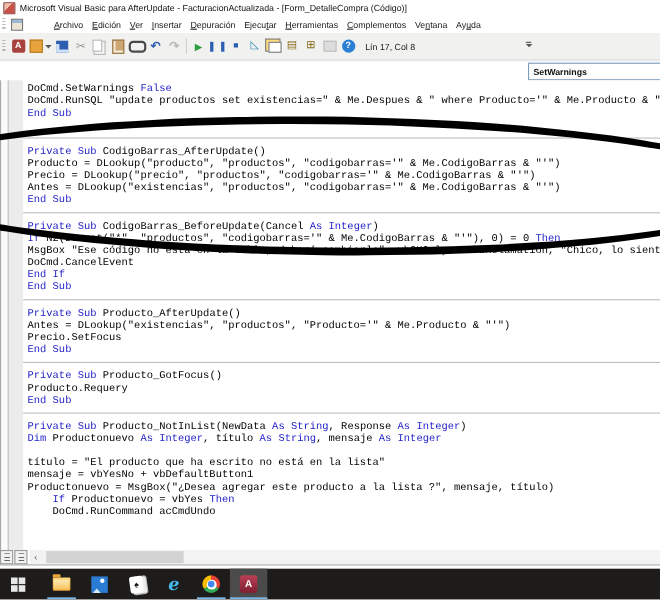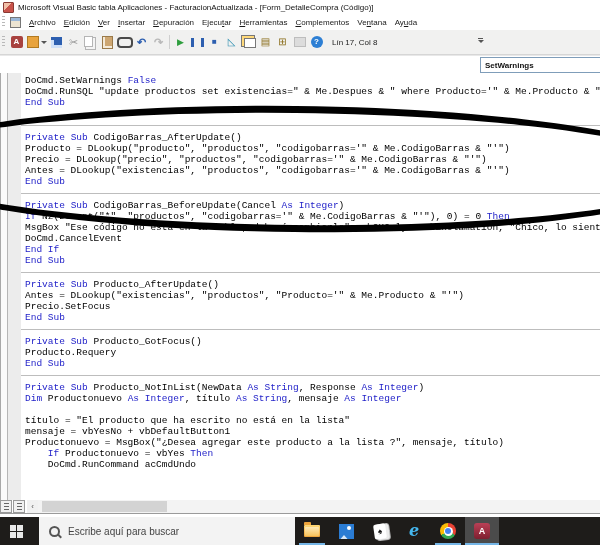--- a/index.html
+++ b/index.html
@@ -94,27 +94,27 @@
   
   .annotation-ellipse{position:absolute;left:-115px;top:106px;width:806px;height:112px;border:7px solid #000;border-radius:50%;transform:rotate(0.65deg);pointer-events:none;z-index:6;}
 </style>
 </head>
 <body>
 
 <div class="screen">
 
   <div class="titlebar">
     <div class="app-icon"></div>
-    <div class="title-text">Microsoft Visual Basic tabla Aplicaciones - FacturacionActualizada - [Form_DetalleCompra (Código)]</div>
+    <div class="title-text">Microsoft Visual Basic para AfterUpdate - FacturacionActualizada - [Form_DetalleCompra (Código)]</div>
   </div>
 
   <div class="menubar">
     <div class="grip"></div>
     <div class="child-icon"></div>
-    <div id="menu-items" style="display:flex;">
+    <div id="menu-items" style="display:flex;margin-left:20px;">
         <div class="menu-item"><u>A</u>rchivo</div>
         <div class="menu-item"><u>E</u>dición</div>
         <div class="menu-item"><u>V</u>er</div>
         <div class="menu-item"><u>I</u>nsertar</div>
         <div class="menu-item"><u>D</u>epuración</div>
         <div class="menu-item">Ejecu<u>t</u>ar</div>
         <div class="menu-item"><u>H</u>erramientas</div>
         <div class="menu-item"><u>C</u>omplementos</div>
         <div class="menu-item">Ve<u>n</u>tana</div>
         <div class="menu-item">Ay<u>u</u>da</div>
@@ -210,24 +210,20 @@
     <div class="hs-arrow">‹</div>
     <div class="hs-track">
       <div class="hs-thumb"></div>
     </div>
   </div>
 
   <div class="taskbar">
     <div class="start-btn">
       <div class="win-logo"></div>
     </div>
-    <div class="search-box">
-      <div class="mag"></div>
-      <div class="search-text">Escribe aquí para buscar</div>
-    </div>
     <div class="task-icons" id="task-icons">
         <div class="task-slot">
           <div class="i-file-explorer"></div>
           <div class="task-underline"></div>
         </div>
         <div class="task-slot">
           <div class="i-photos"></div>
         </div>
         <div class="task-slot">
           <div class="i-solitaire">♠</div>

